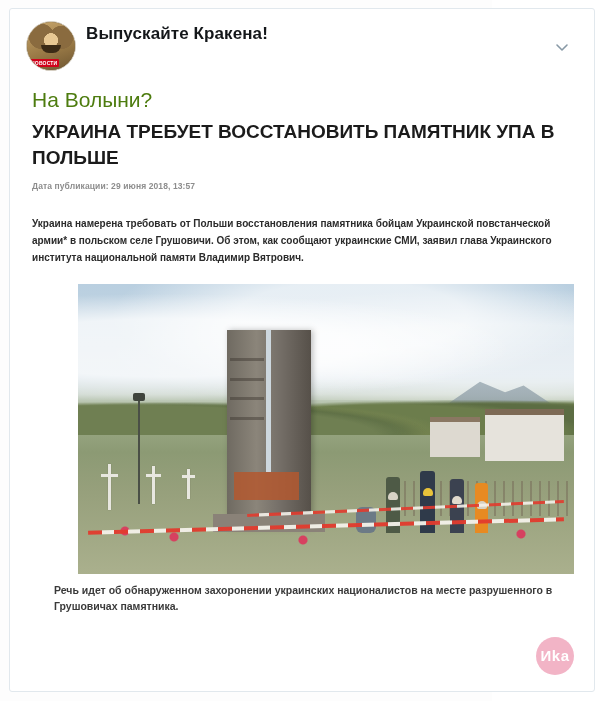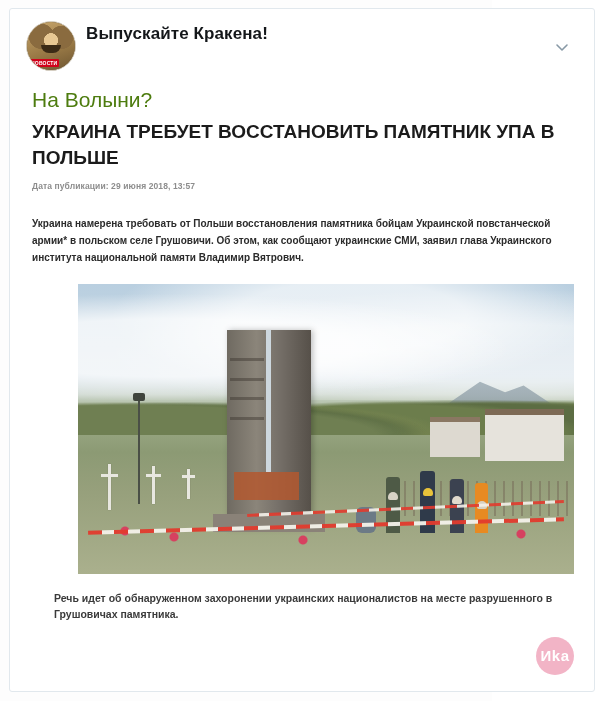--- a/index.html
+++ b/index.html
@@ -338,21 +338,21 @@
     width: 38%;
     height: 12%;
     background: repeating-linear-gradient(90deg, rgba(120,110,90,.55) 0 2px, rgba(255,255,255,0) 2px 9px);
   }
 
   .caption {
     font-size: 10.5px;
     font-weight: bold;
     color: #3a3a3a;
     line-height: 16px;
-    margin: 16px 0 0 22px;
+    margin: 8px 0 0 22px;
     max-width: 520px;
   }
 
   .watermark {
     position: absolute;
     right: 20px;
     bottom: 16px;
     width: 38px;
     height: 38px;
     border-radius: 50%;

